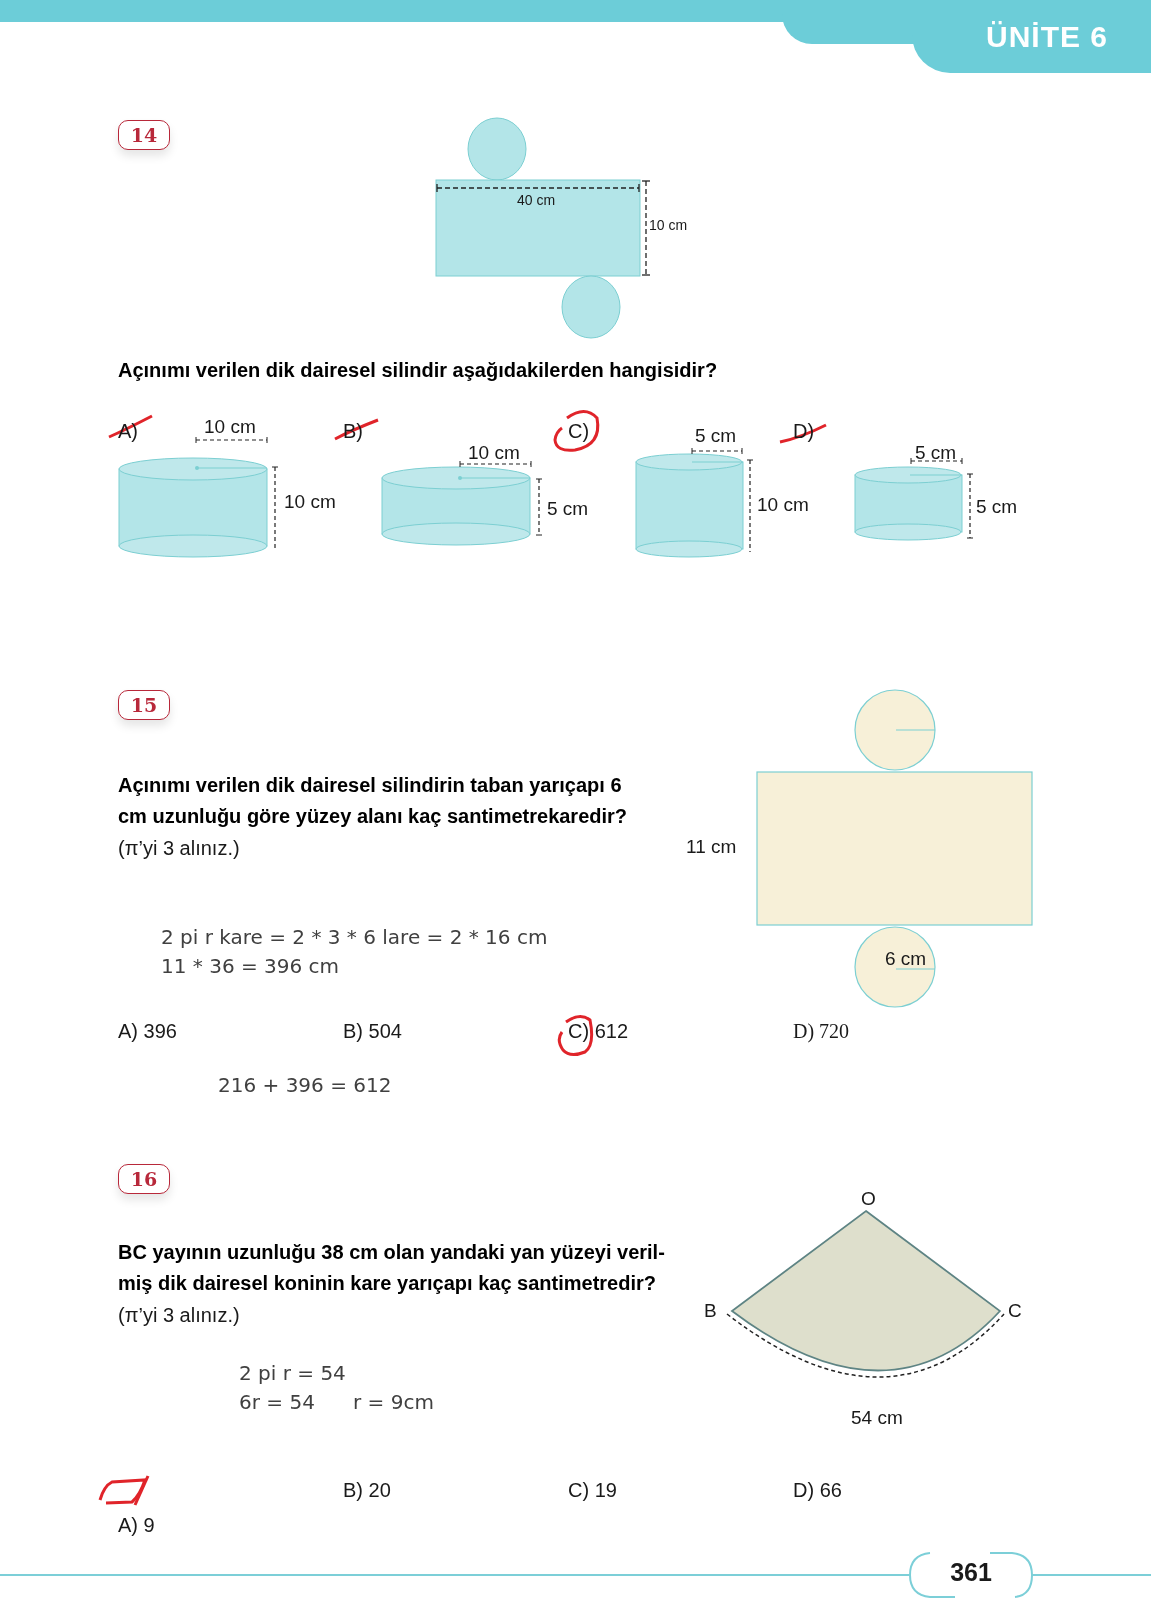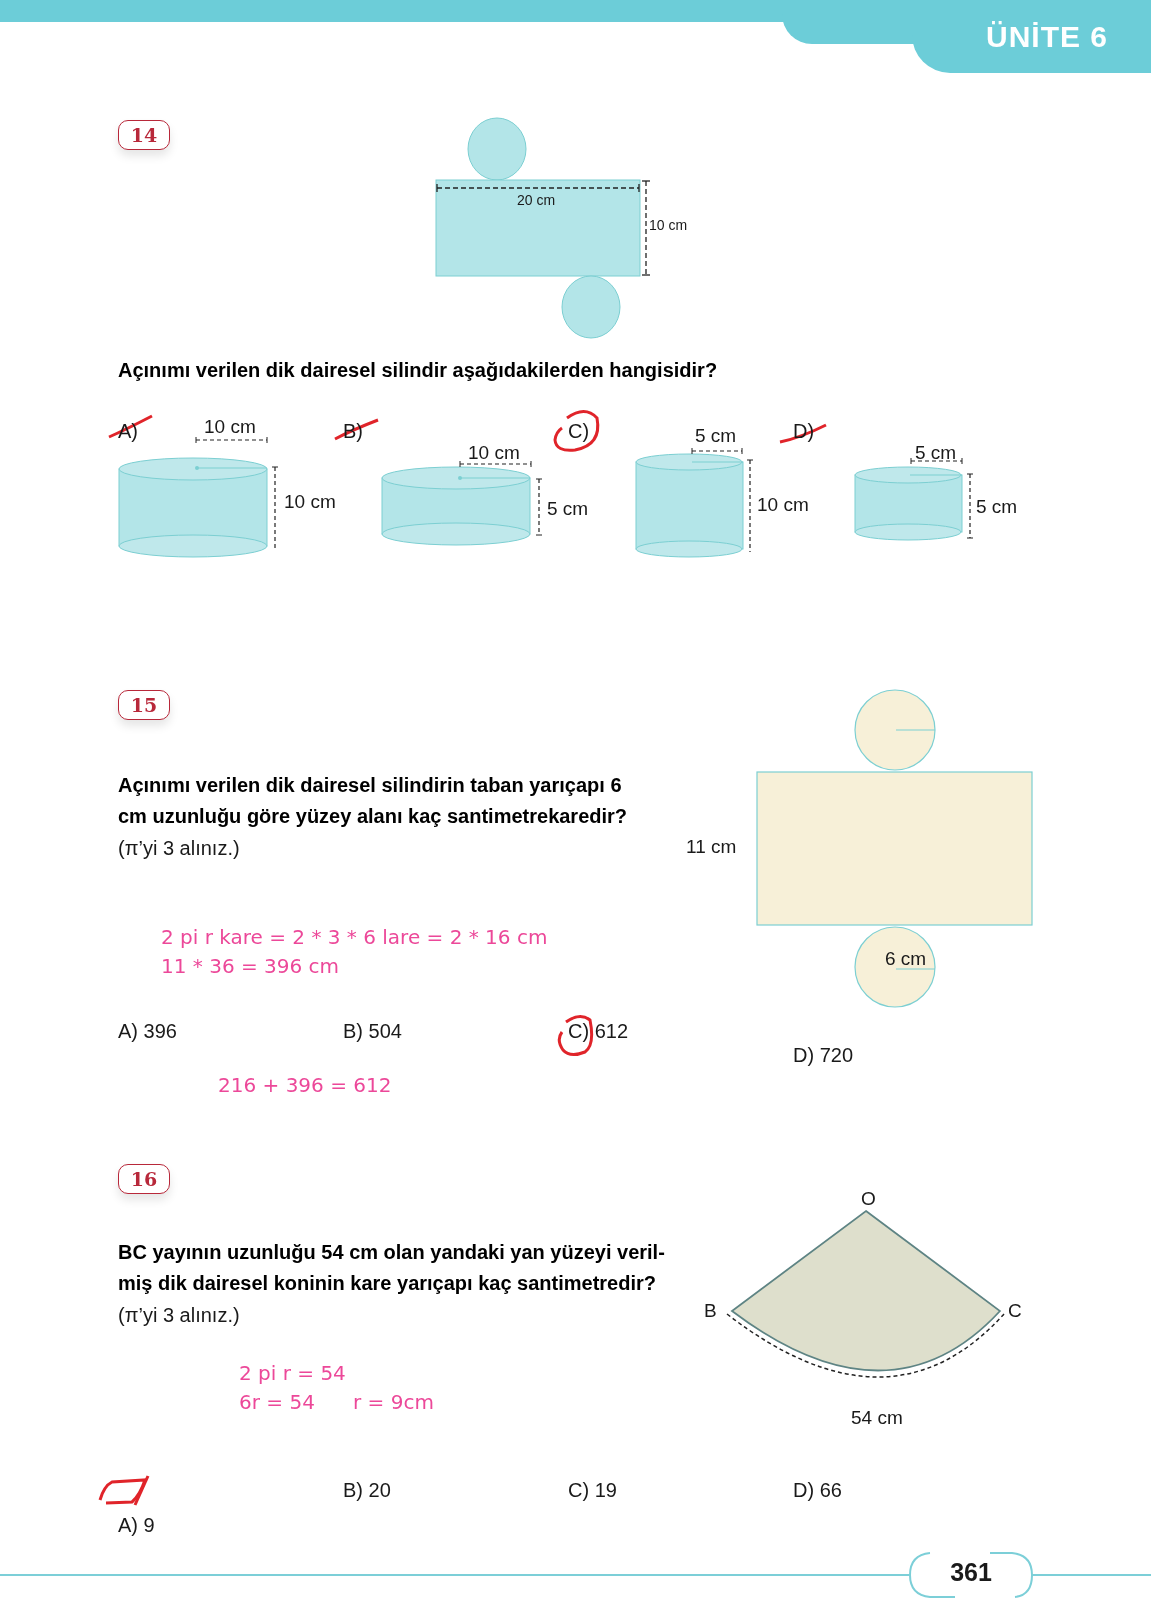--- a/index.html
+++ b/index.html
@@ -11,21 +11,21 @@
                    border-bottom-left-radius:30px; }
   .unit-tab { left:912px; top:0; width:239px; height:73px; background:#6ccdd8;
               border-bottom-left-radius:38px; }
   .unit-label { left:940px; top:20px; width:200px; text-align:right; color:#ffffff;
                 font-weight:bold; font-size:30px; letter-spacing:1px; padding-right:32px; box-sizing:border-box; }
   .qbadge { width:50px; height:28px; border:1.5px solid #b8283a; border-radius:10px;
             color:#b8283a; font-family:"DejaVu Serif", serif; font-size:19px; font-weight:bold;
             text-align:center; line-height:28px; box-shadow:0 6px 10px rgba(0,0,0,0.10); background:#fff; }
   .qtext { font-size:20px; font-weight:bold; line-height:31px; color:#000000; }
   .plain { font-size:20px; line-height:31px; color:#1a1a1a; }
-  .handw { color:#ec4899; font-family:"DejaVu Sans", sans-serif; font-size:20px; line-height:30px; }
+  .handw { color:#404040; font-family:"DejaVu Sans", sans-serif; font-size:20px; line-height:30px; }
   .opt { font-size:20px; color:#1a1a1a; }
   .lbl { font-size:19px; color:#1a1a1a; }
   .lbl-sm { font-size:14px; color:#1a1a1a; }
   svg { position:absolute; overflow:visible; }
   .footer-line { left:0; top:1574px; width:1151px; height:2px; background:#7ccfd8; }
   .pagebox { left:910px; top:1553px; width:122px; height:44px; background:#fff; }
   .pagenum { left:910px; top:1558px; width:122px; text-align:center; font-weight:bold; font-size:25px; }
 </style>
 </head>
 <body>
@@ -41,21 +41,21 @@
   <ellipse cx="497" cy="149" rx="29" ry="31" fill="#b3e5e8" stroke="#7ccfd2" stroke-width="1"></ellipse>
   <rect x="436" y="180" width="204" height="96" fill="#b3e5e8" stroke="#7ccfd2" stroke-width="1"></rect>
   <ellipse cx="591" cy="307" rx="29" ry="31" fill="#b3e5e8" stroke="#7ccfd2" stroke-width="1"></ellipse>
   <line x1="437" y1="188" x2="639" y2="188" stroke="#222" stroke-width="1.3" stroke-dasharray="5,3"></line>
   <line x1="437" y1="184" x2="437" y2="192" stroke="#222" stroke-width="1.3"></line>
   <line x1="639" y1="184" x2="639" y2="192" stroke="#222" stroke-width="1.3"></line>
   <line x1="646" y1="181" x2="646" y2="275" stroke="#222" stroke-width="1.3" stroke-dasharray="5,3"></line>
   <line x1="642" y1="181" x2="650" y2="181" stroke="#222" stroke-width="1.3"></line>
   <line x1="642" y1="275" x2="650" y2="275" stroke="#222" stroke-width="1.3"></line>
 </svg>
-<div class="abs lbl-sm" style="left:517px;top:192px;">20 cm</div>
+<div class="abs lbl-sm" style="left:517px;top:192px;">40 cm</div>
 <div class="abs lbl-sm" style="left:649px;top:217px;">10 cm</div>
 
 <div class="abs qtext" style="left:118px;top:355px;">Açınımı verilen dik dairesel silindir aşağıdakilerden hangisidir?</div>
 
 <svg style="left:0;top:0;" width="1151" height="600">
 
   <rect x="119" y="469" width="148" height="77" fill="#b3e5e8" stroke="#7ccfd2"></rect>
   <ellipse cx="193" cy="546" rx="74" ry="11" fill="#bfe8eb" stroke="#7ccfd2"></ellipse>
   <ellipse cx="193" cy="469" rx="74" ry="11" fill="#bfe8eb" stroke="#7ccfd2"></ellipse>
   <line x1="197" y1="468" x2="267" y2="468" stroke="#7ccfd2" stroke-width="1.2"></line>
@@ -135,30 +135,30 @@
 </svg>
 <div class="abs lbl" style="left:686px;top:836px;">11 cm</div>
 <div class="abs lbl" style="left:885px;top:948px;">6 cm</div>
 
 <div class="abs handw" style="left:161px;top:922px;">2 pi r kare = 2 * 3 * 6 lare = 2 * 16 cm</div>
 <div class="abs handw" style="left:161px;top:951px;">11 * 36 = 396 cm</div>
 
 <div class="abs opt" style="left:118px;top:1020px;">A) 396</div>
 <div class="abs opt" style="left:343px;top:1020px;">B) 504</div>
 <div class="abs opt" style="left:568px;top:1020px;">C) 612</div>
-<div class="abs opt" style="left:793px;top:1044px;">D) 720</div>
+<div class="abs opt" style="left:793px;top:1020px;font-family:Liberation Serif, serif;">D) 720</div>
 <svg style="left:0;top:0;" width="1151" height="1070">
   <path d="M566 1022 Q580 1012 590 1020 Q595 1045 585 1052 Q570 1058 563 1050 Q556 1040 562 1032" stroke="#e0242a" stroke-width="3" fill="none"></path>
 </svg>
 
 <div class="abs handw" style="left:218px;top:1070px;">216 + 396 = 612</div>
 
 <div class="abs qbadge" style="left:118px;top:1164px;">16</div>
 
-<div class="abs qtext" style="left:118px;top:1237px;">BC yayının uzunluğu 54 cm olan yandaki yan yüzeyi veril-</div>
+<div class="abs qtext" style="left:118px;top:1237px;">BC yayının uzunluğu 38 cm olan yandaki yan yüzeyi veril-</div>
 <div class="abs qtext" style="left:118px;top:1268px;">miş dik dairesel koninin kare yarıçapı kaç santimetredir?</div>
 <div class="abs plain" style="left:118px;top:1300px;">(π’yi 3 alınız.)</div>
 
 <svg style="left:0;top:0;" width="1151" height="1450">
   <path d="M866 1211 L1000 1311 Q890 1430 732 1311 Z" fill="#dedfcc" stroke="#5e8484" stroke-width="1.8"></path>
   <path d="M727 1314 Q890 1440 1004 1314" fill="none" stroke="#222" stroke-width="1.5" stroke-dasharray="4,3"></path>
 </svg>
 <div class="abs lbl" style="left:861px;top:1188px;">O</div>
 <div class="abs lbl" style="left:704px;top:1300px;">B</div>
 <div class="abs lbl" style="left:1008px;top:1300px;">C</div>

